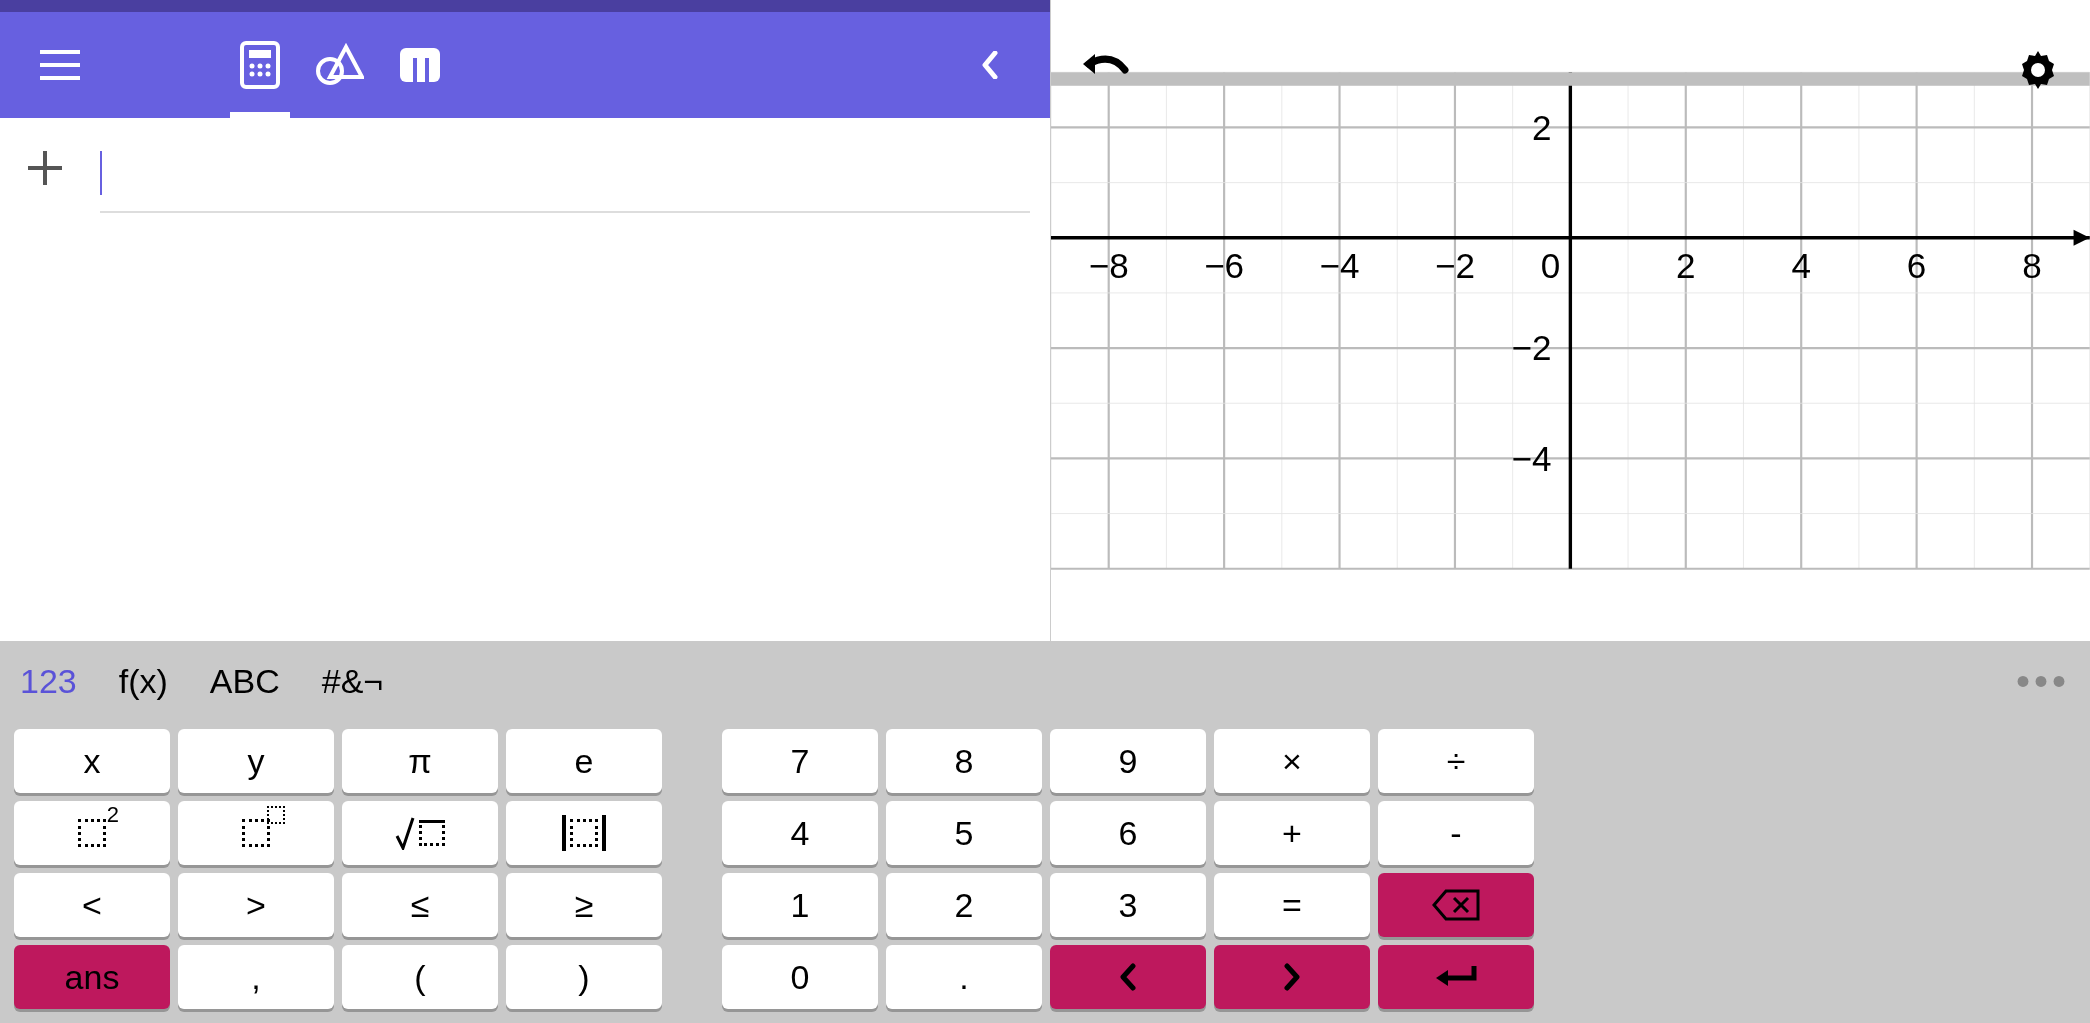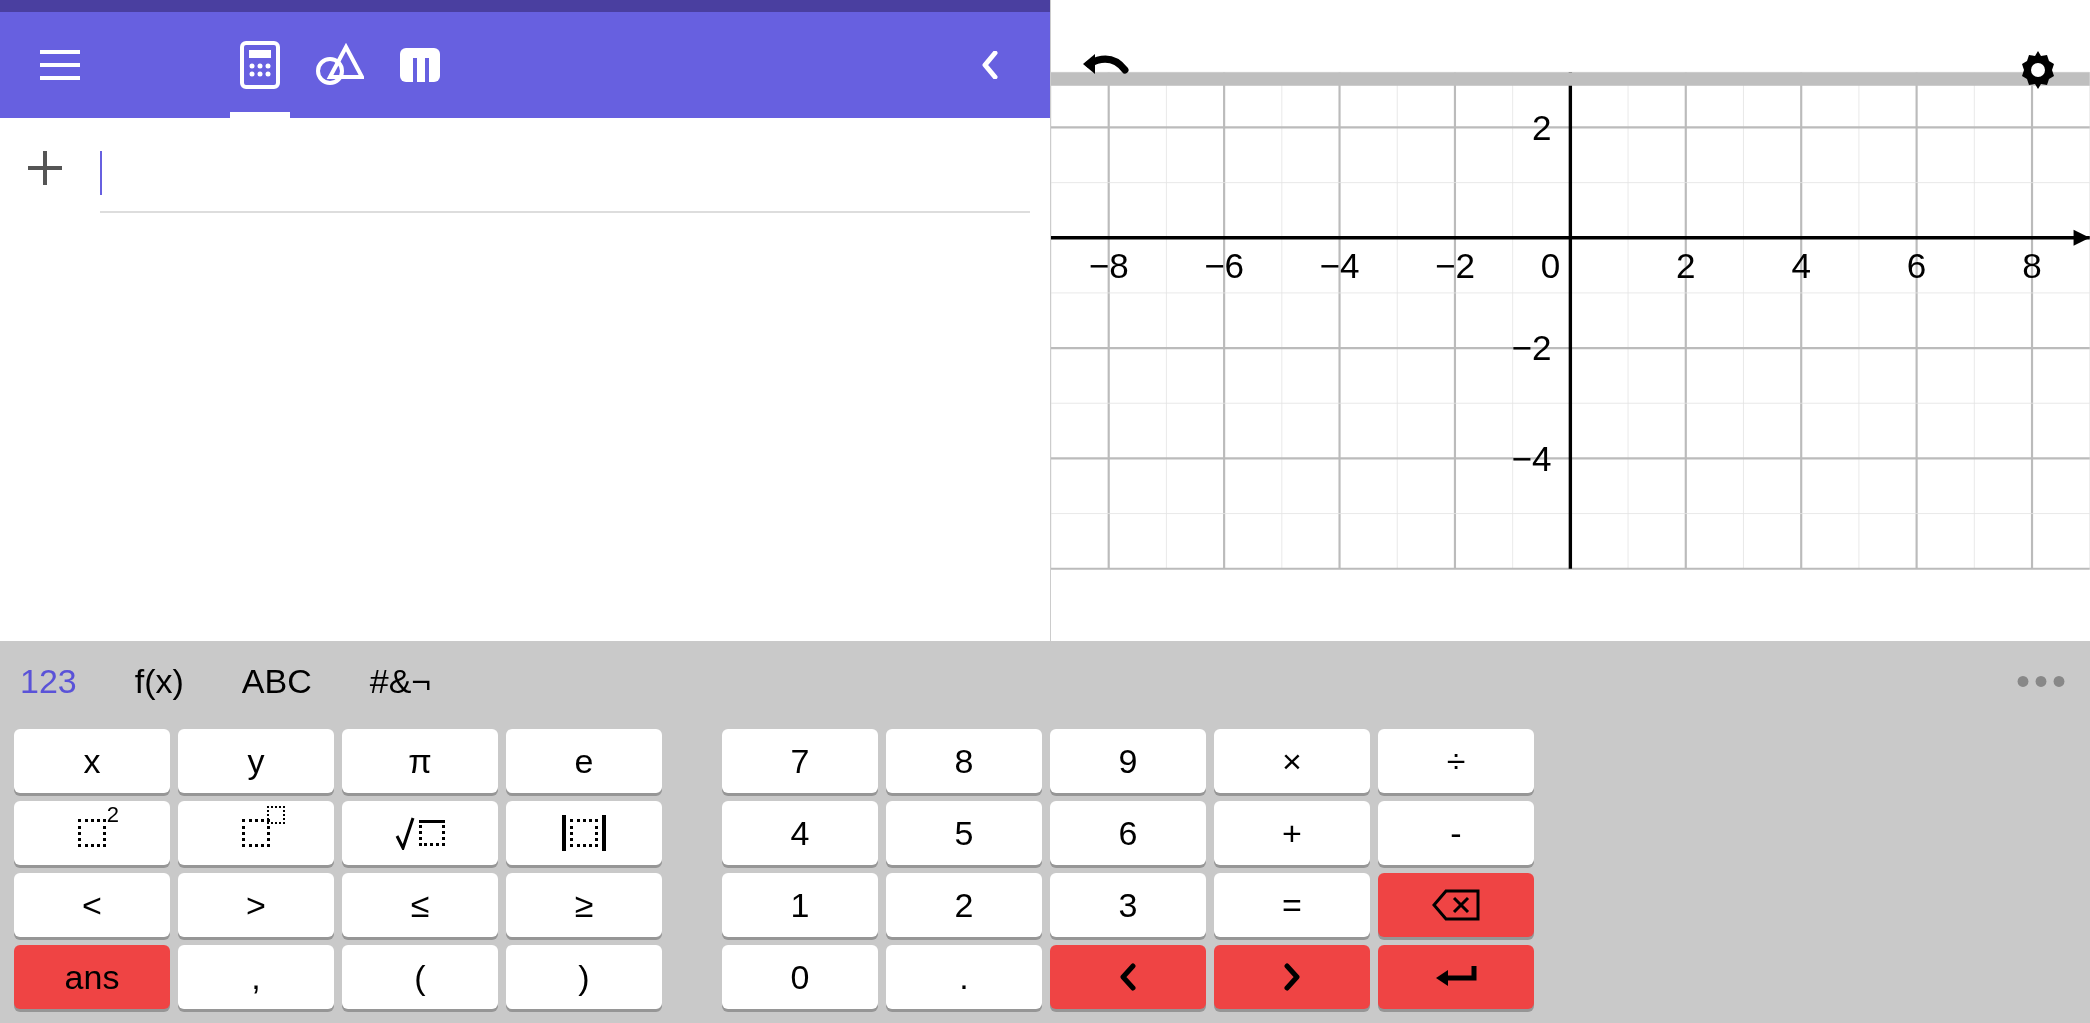--- a/index.html
+++ b/index.html
@@ -37,36 +37,36 @@
 
   
   .graph-panel { flex: 1; position: relative; background: #fff; overflow: hidden; }
   .graph-svg { width: 100%; height: 100%; }
   .graph-controls { position: absolute; top: 48px; left: 0; right: 0; display: flex; justify-content: space-between; padding: 0 30px; pointer-events: none; }
   .graph-controls > * { pointer-events: auto; }
   .undo-btn, .gear-btn { cursor: pointer; }
 
   
   .keyboard { background: #c9c9c9; display: flex; flex-direction: column; }
-  .kb-tabs { height: 80px; display: flex; align-items: center; padding: 0 20px; gap: 58px; }
+  .kb-tabs { height: 80px; display: flex; align-items: center; padding: 0 20px; gap: 42px; }
   .kb-tab { font-size: 34px; color: #000000; cursor: pointer; }
   .kb-tab.active { color: #5a52d8; }
   .kb-more { margin-left: auto; color: #888; font-size: 40px; letter-spacing: 4px; cursor: pointer; }
 
   .kb-keys { display: flex; gap: 60px; padding: 8px 14px 14px 14px; }
   .kb-block { display: grid; gap: 8px; }
   .kb-block.left { grid-template-columns: repeat(4, 156px); grid-auto-rows: 64px; }
   .kb-block.right { grid-template-columns: repeat(5, 156px); grid-auto-rows: 64px; }
   .key {
     background: #fff; border: none; border-radius: 6px;
     box-shadow: 0 3px 0 rgba(0,0,0,0.25);
     font-size: 34px; display: flex; align-items: center; justify-content: center;
     cursor: pointer; color: #000; font-family: inherit;
   }
-  .key.gray { background: #ef4444; }
+  .key.gray { background: #be185d; }
   .key .dotsq {
     display: inline-block; width: 28px; height: 28px;
     border: 3px dotted #000; position: relative;
   }
   .key .dotsq.sup::after {
     content: attr(data-sup); position: absolute; top: -20px; right: -16px; font-size: 22px;
   }
   .key .dotsq.supdots::after {
     content: ""; position: absolute; top: -16px; right: -18px;
     width: 14px; height: 14px; border: 2px dotted #000;

